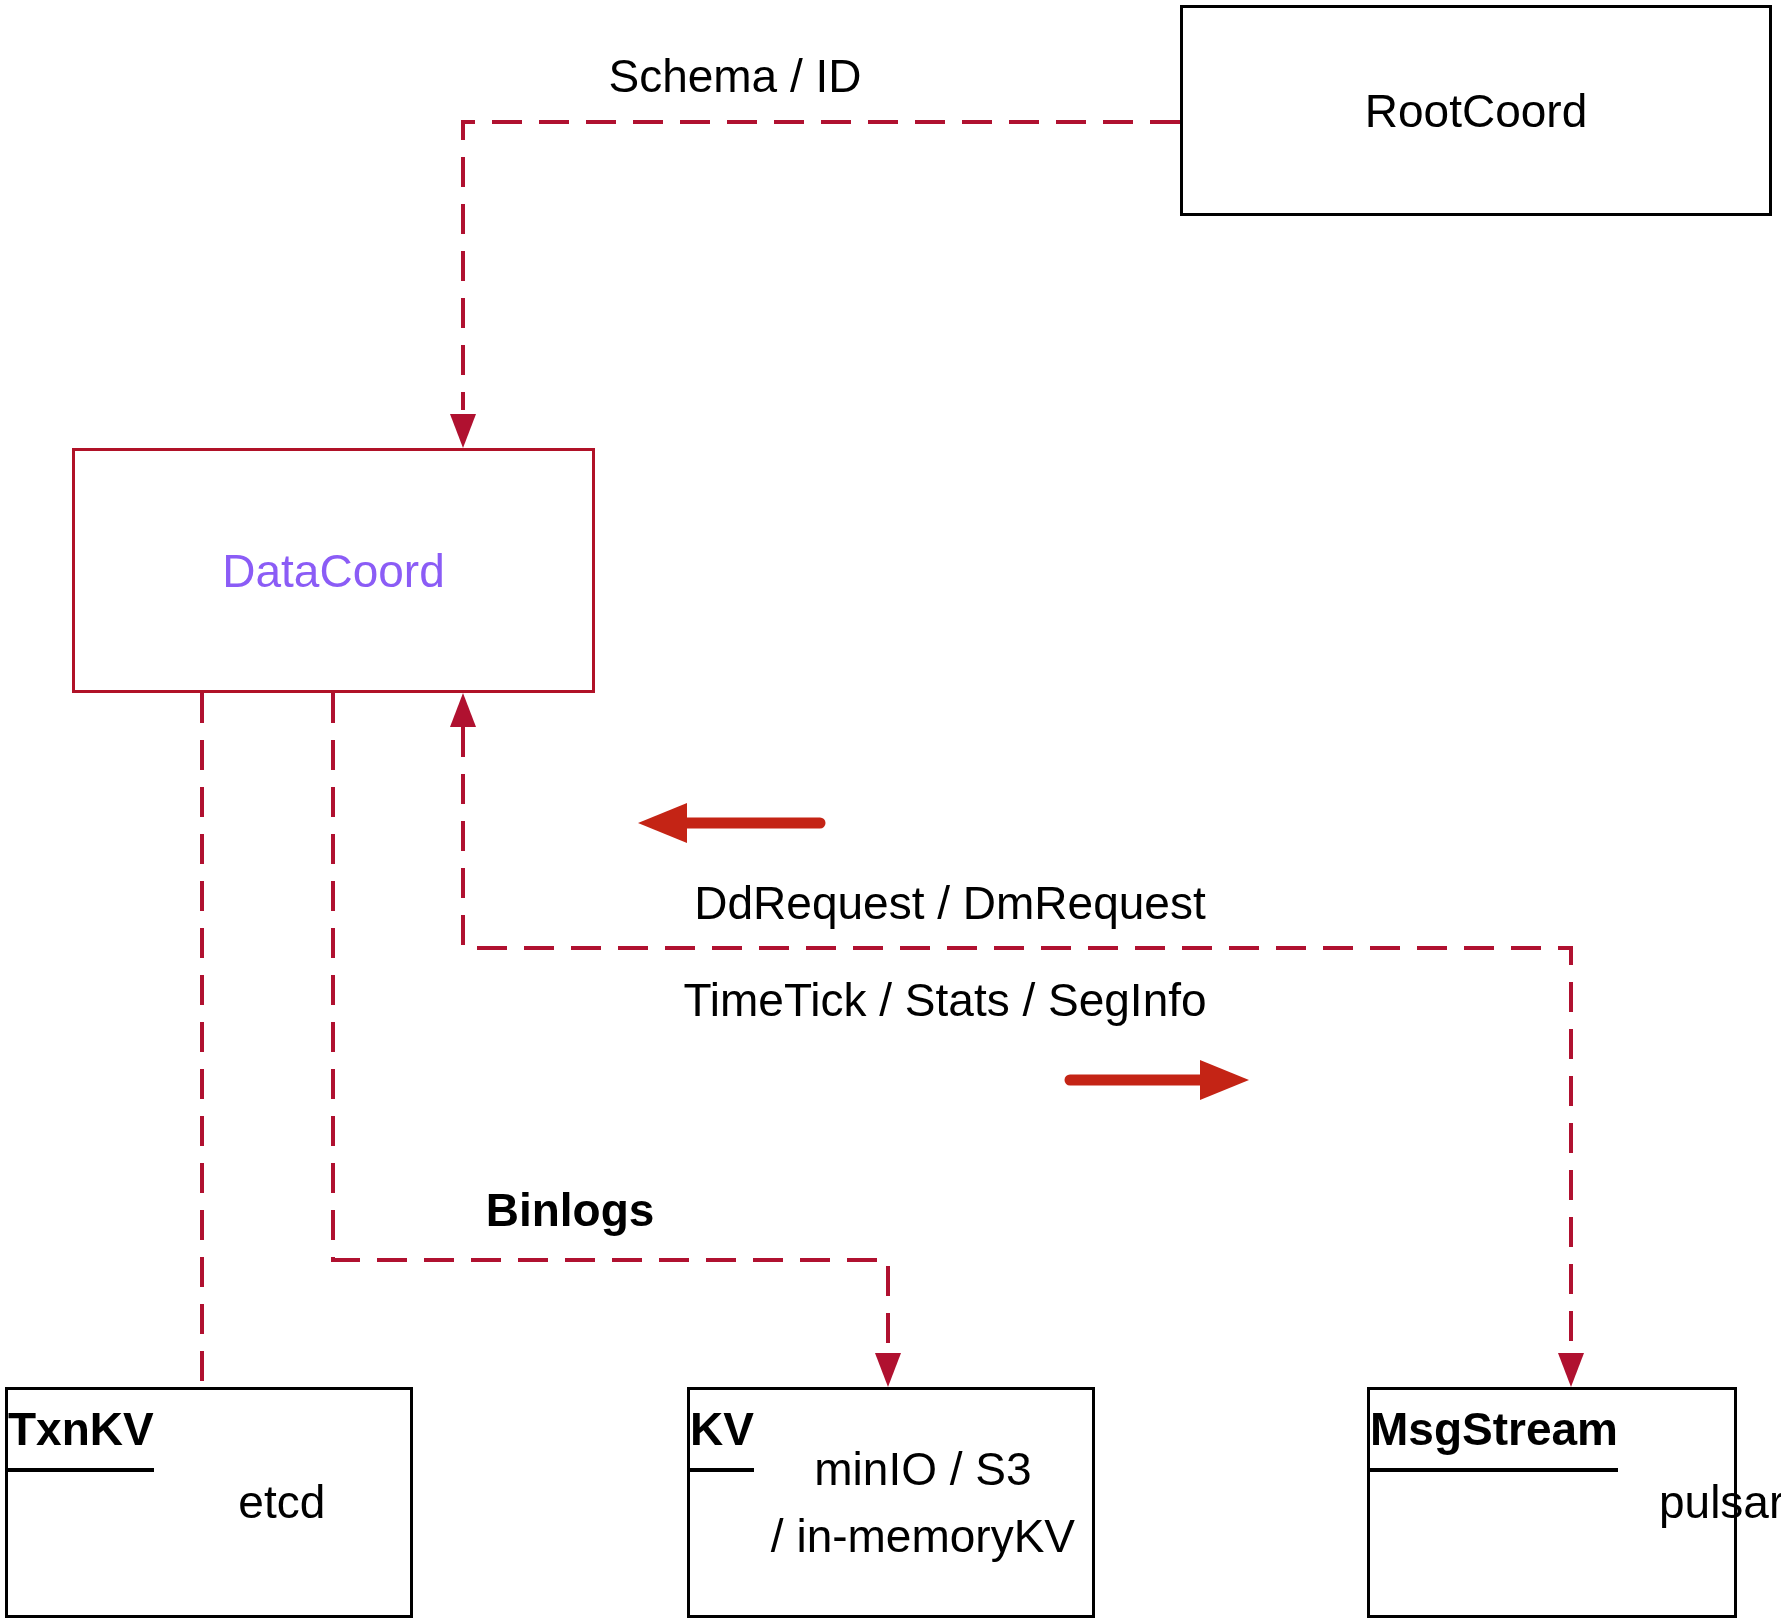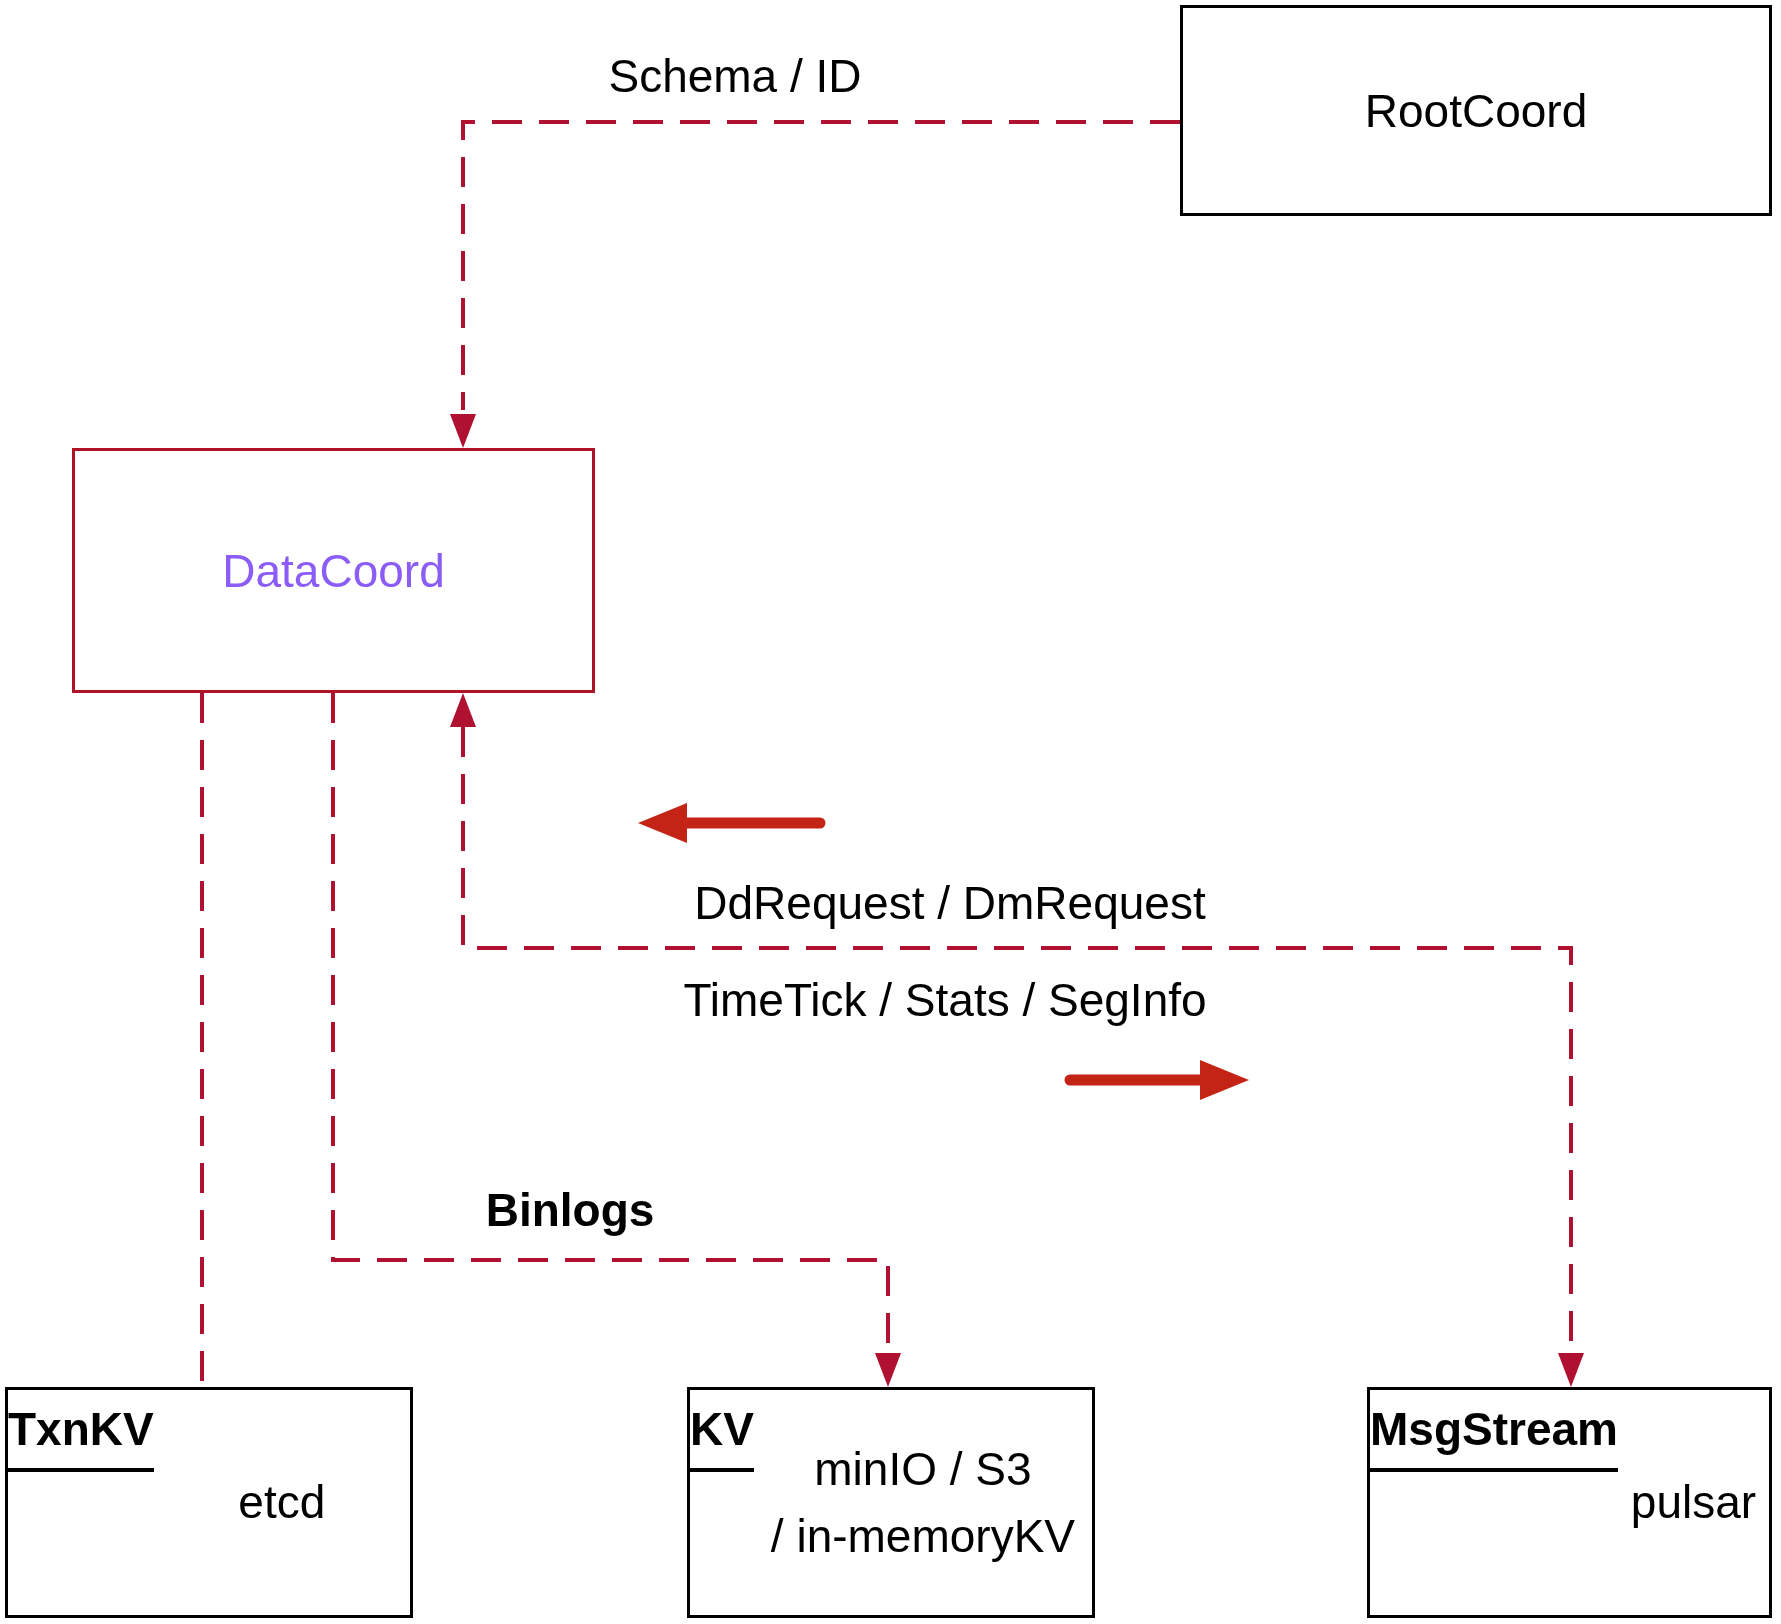--- a/index.html
+++ b/index.html
@@ -28,21 +28,21 @@
   .record{
     position:absolute;
     top:1387px;height:231px;
     border:3px solid #000;
     box-sizing:border-box;
     background:#fff;
     display:flex;
   }
   #txnkv{left:5px;width:408px;}
   #kv{left:687px;width:408px;}
-  #msgstream{left:1367px;width:405px;}
+  #msgstream{left:1367px;width:370px;gap:41px;}
   .record .hdr{
     height:78px;flex:0 0 auto;
     border-bottom:4px solid #000;
     display:flex;align-items:center;justify-content:center;
     font-weight:bold;font-size:46px;
   }
   .record .bdy{
     flex:1 1 auto;
     display:flex;flex-direction:column;align-items:center;justify-content:center;
     font-size:46px;line-height:1.45;

